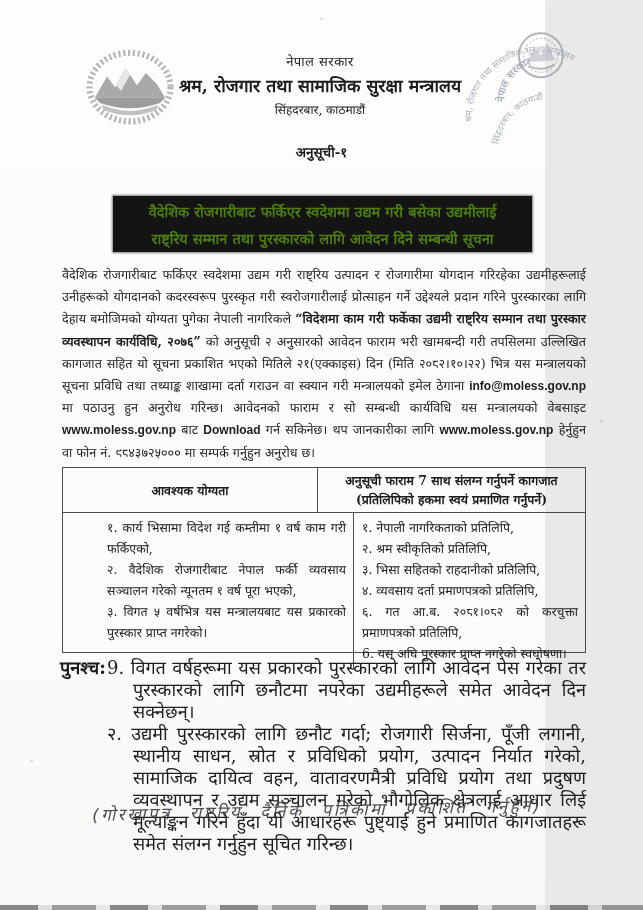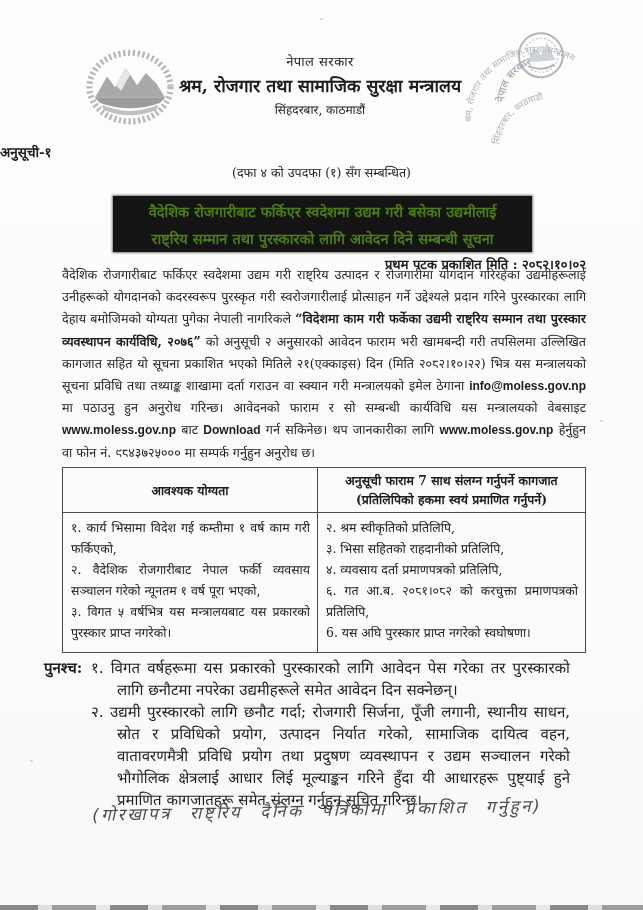--- a/index.html
+++ b/index.html
@@ -2,39 +2,39 @@
 <html lang="ne"><head>
 <meta charset="utf-8">
 <style>
   html,body{margin:0;padding:0;}
   body{
     width:643px;height:910px;overflow:hidden;
     font-family:"DejaVu Serif","Liberation Serif",serif;
     background:#e9e9e7;
   }
   .page{
-    position:relative;width:643px;height:910px;
+    position:relative;width:545px;height:910px;
     background:linear-gradient(180deg,#fdfdfc 0%,#fbfbf9 70%,#f8f8f6 100%);
     color:#1d1d1f;
   }
   .scan-bottom-edge{
     position:absolute;left:0;bottom:0;width:643px;height:5px;
     background:repeating-linear-gradient(90deg,
       rgba(45,45,45,.55) 0 38px, rgba(45,45,45,.12) 38px 52px,
       rgba(45,45,45,.45) 52px 96px, rgba(45,45,45,.08) 96px 110px);
   }
   
   .emblem-left{position:absolute;left:86px;top:48px;width:88px;height:80px;opacity:.85;}
   .head-center{position:absolute;left:150px;top:52px;width:340px;text-align:center;}
   .gov-line{font-size:13px;letter-spacing:.5px;}
   .ministry-line{font-size:17.5px;font-weight:bold;margin-top:3px;white-space:nowrap;}
   .address-line{font-size:12px;margin-top:4px;}
   .stamp-right{position:absolute;left:452px;top:26px;width:160px;height:150px;transform:rotate(-4deg);opacity:.8;}
   
-  .annex-title{position:absolute;left:0;top:143px;width:643px;text-align:left;font-size:13.5px;font-weight:bold;}
+  .annex-title{position:absolute;left:0;top:143px;width:643px;text-align:center;font-size:13.5px;font-weight:bold;}
   .annex-sub{position:absolute;left:0;top:164px;width:643px;text-align:center;font-size:12.5px;}
   
   .banner{
     position:absolute;left:113px;top:196px;width:419px;height:56px;
     background:#141414;color:#4d7c0f;text-align:center;
     font-weight:bold;font-size:14.5px;line-height:27px;
     box-shadow:0 0 2px 1px rgba(20,20,20,.55);
     padding-top:2px;box-sizing:border-box;
   }
   
@@ -43,32 +43,32 @@
     position:absolute;left:62px;top:264px;width:524px;
     font-size:12.6px;line-height:22.2px;text-align:justify;
   }
   .latin{font-family:"Liberation Sans","DejaVu Sans",sans-serif;font-weight:bold;font-size:12px;}
   
   .req-table{
     position:absolute;left:62px;top:467px;width:524px;height:186px;
     border:1.4px solid #4b4b4b;box-sizing:border-box;display:flex;flex-direction:column;
   }
   .req-head{display:flex;border-bottom:1.4px solid #4b4b4b;}
-  .req-body{display:flex;flex:1;}
+  .req-body{display:flex;flex:1;margin-left:36px;}
   .col-left{width:255px;border-right:1.4px solid #4b4b4b;box-sizing:border-box;}
   .col-right{flex:1;}
   .req-head .col-left,.req-head .col-right{
     text-align:center;font-weight:bold;font-size:12.4px;line-height:19px;
     padding:3px 4px;box-sizing:border-box;
   }
   .req-head .col-left{display:flex;align-items:center;justify-content:center;}
   .cell{padding:4px 7px 4px 8px;font-size:12.4px;line-height:21px;box-sizing:border-box;}
   .cell div{text-align:justify;}
   
-  .ps{position:absolute;left:44px;top:657px;width:526px;display:flex;font-size:15px;line-height:22px;}
+  .ps{position:absolute;left:60px;top:657px;width:526px;display:flex;font-size:18px;line-height:22px;}
   .ps-label{font-weight:bold;width:47px;flex:none;}
   .ps-notes{flex:1;}
   .ps-note{padding-left:26px;text-indent:-26px;text-align:justify;}
   
   .handwriting{
     position:absolute;left:92px;top:798px;width:470px;
     font-family:"DejaVu Sans","Liberation Sans",sans-serif;
     font-style:italic;font-size:17px;color:#34343e;
     letter-spacing:2.5px;transform:rotate(-1.2deg);word-spacing:10px;
     opacity:.88;
@@ -107,61 +107,60 @@
       <path d="M79 40 Q92 47 105 40" stroke-width="2"></path>
     </g>
     <g font-family="'DejaVu Sans',sans-serif" fill="#8e96a2" opacity=".9">
       <text font-size="10" font-weight="bold"><textPath href="#arc1">नेपाल सरकार</textPath></text>
       <text font-size="9"><textPath href="#arc2">श्रम, रोजगार तथा सामाजिक सुरक्षा मन्त्रालय</textPath></text>
       <text font-size="9"><textPath href="#arc3">सिंहदरबार, काठमाडौं</textPath></text>
     </g>
   </svg>
 
   <div class="annex-title">अनुसूची-१</div>
-  <div class="annex-sub">(दफा ४ को उपदफा (१) सँग सम्बन्धित)</div>
 
   <div class="banner">
     <div>वैदेशिक रोजगारीबाट फर्किएर स्वदेशमा उद्यम गरी बसेका उद्यमीलाई</div>
     <div>राष्ट्रिय सम्मान तथा पुरस्कारको लागि आवेदन दिने सम्बन्धी सूचना</div>
   </div>
 
-  <div class="published">प्रथम पटक प्रकाशित मिति : २०८२।१०।०२</div>
 
   <div class="body-par"><span>वैदेशिक रोजगारीबाट फर्किएर स्वदेशमा उद्यम गरी राष्ट्रिय उत्पादन र रोजगारीमा योगदान गरिरहेका उद्यमीहरूलाई उनीहरूको योगदानको कदरस्वरूप पुरस्कृत गरी स्वरोजगारीलाई प्रोत्साहन गर्ने उद्देश्यले प्रदान गरिने पुरस्कारका लागि देहाय बमोजिमको योग्यता पुगेका नेपाली नागरिकले </span><b>“विदेशमा काम गरी फर्केका उद्यमी राष्ट्रिय सम्मान तथा पुरस्कार व्यवस्थापन कार्यविधि, २०७६”</b><span> को अनुसूची २ अनुसारको आवेदन फाराम भरी खामबन्दी गरी तपसिलमा उल्लिखित कागजात सहित यो सूचना प्रकाशित भएको मितिले २१(एक्काइस) दिन (मिति २०८२।१०।२२) भित्र यस मन्त्रालयको सूचना प्रविधि तथा तथ्याङ्क शाखामा दर्ता गराउन वा स्क्यान गरी मन्त्रालयको इमेल ठेगाना </span><span class="latin">info@moless.gov.np</span><span> मा पठाउनु हुन अनुरोध गरिन्छ। आवेदनको फाराम र सो सम्बन्धी कार्यविधि यस मन्त्रालयको वेबसाइट </span><span class="latin">www.moless.gov.np</span><span> बाट </span><span class="latin">Download</span><span> गर्न सकिनेछ। थप जानकारीका लागि </span><span class="latin">www.moless.gov.np</span><span> हेर्नुहुन वा फोन नं. ९८४३७२५००० मा सम्पर्क गर्नुहुन अनुरोध छ।</span></div>
 
   <div class="req-table">
     <div class="req-head">
       <div class="col-left">
         <span>आवश्यक योग्यता</span>
       </div>
       <div class="col-right">
         <div>अनुसूची फाराम 7 साथ संलग्न गर्नुपर्ने कागजात</div>
         <div>(प्रतिलिपिको हकमा स्वयं प्रमाणित गर्नुपर्ने)</div>
       </div>
     </div>
     <div class="req-body">
       <div class="col-left cell">
         <div>१. कार्य भिसामा विदेश गई कम्तीमा १ वर्ष काम गरी फर्किएको,</div>
         <div>२. वैदेशिक रोजगारीबाट नेपाल फर्की व्यवसाय सञ्चालन गरेको न्यूनतम १ वर्ष पूरा भएको,</div>
         <div>३. विगत ५ वर्षभित्र यस मन्त्रालयबाट यस प्रकारको पुरस्कार प्राप्त नगरेको।</div>
       </div>
       <div class="col-right cell">
+        <div>१. नेपाली नागरिकताको प्रतिलिपि,</div>
         <div>२. श्रम स्वीकृतिको प्रतिलिपि,</div>
         <div>३. भिसा सहितको राहदानीको प्रतिलिपि,</div>
         <div>४. व्यवसाय दर्ता प्रमाणपत्रको प्रतिलिपि,</div>
         <div>६. गत आ.ब. २०८१।०८२ को करचुक्ता प्रमाणपत्रको प्रतिलिपि,</div>
         <div>6. यस अघि पुरस्कार प्राप्त नगरेको स्वघोषणा।</div>
       </div>
     </div>
   </div>
 
   <div class="ps">
     <div class="ps-label">पुनश्च:</div>
     <div class="ps-notes">
-      <div class="ps-note">१. विगत वर्षहरूमा यस प्रकारको पुरस्कारको लागि आवेदन पेस गरेका तर पुरस्कारको लागि छनौटमा नपरेका उद्यमीहरूले समेत आवेदन दिन सक्नेछन्।</div>
+      <div class="ps-note">9. विगत वर्षहरूमा यस प्रकारको पुरस्कारको लागि आवेदन पेस गरेका तर पुरस्कारको लागि छनौटमा नपरेका उद्यमीहरूले समेत आवेदन दिन सक्नेछन्।</div>
       <div class="ps-note">२. उद्यमी पुरस्कारको लागि छनौट गर्दा; रोजगारी सिर्जना, पूँजी लगानी, स्थानीय साधन, स्रोत र प्रविधिको प्रयोग, उत्पादन निर्यात गरेको, सामाजिक दायित्व वहन, वातावरणमैत्री प्रविधि प्रयोग तथा प्रदुषण व्यवस्थापन र उद्यम सञ्चालन गरेको भौगोलिक क्षेत्रलाई आधार लिई मूल्याङ्कन गरिने हुँदा यी आधारहरू पुष्ट्याई हुने प्रमाणित कागजातहरू समेत संलग्न गर्नुहुन सूचित गरिन्छ।</div>
     </div>
   </div>
 
   <div class="handwriting">(गोरखापत्र राष्ट्रिय दैनिक पत्रिकामा प्रकाशित गर्नुहुन)</div>
 
   <div class="noise" style="left:320px;top:18px;"></div>
   <div class="noise" style="left:600px;top:420px;"></div>
   <div class="noise" style="left:30px;top:760px;"></div>
   <div class="scan-bottom-edge"></div>

